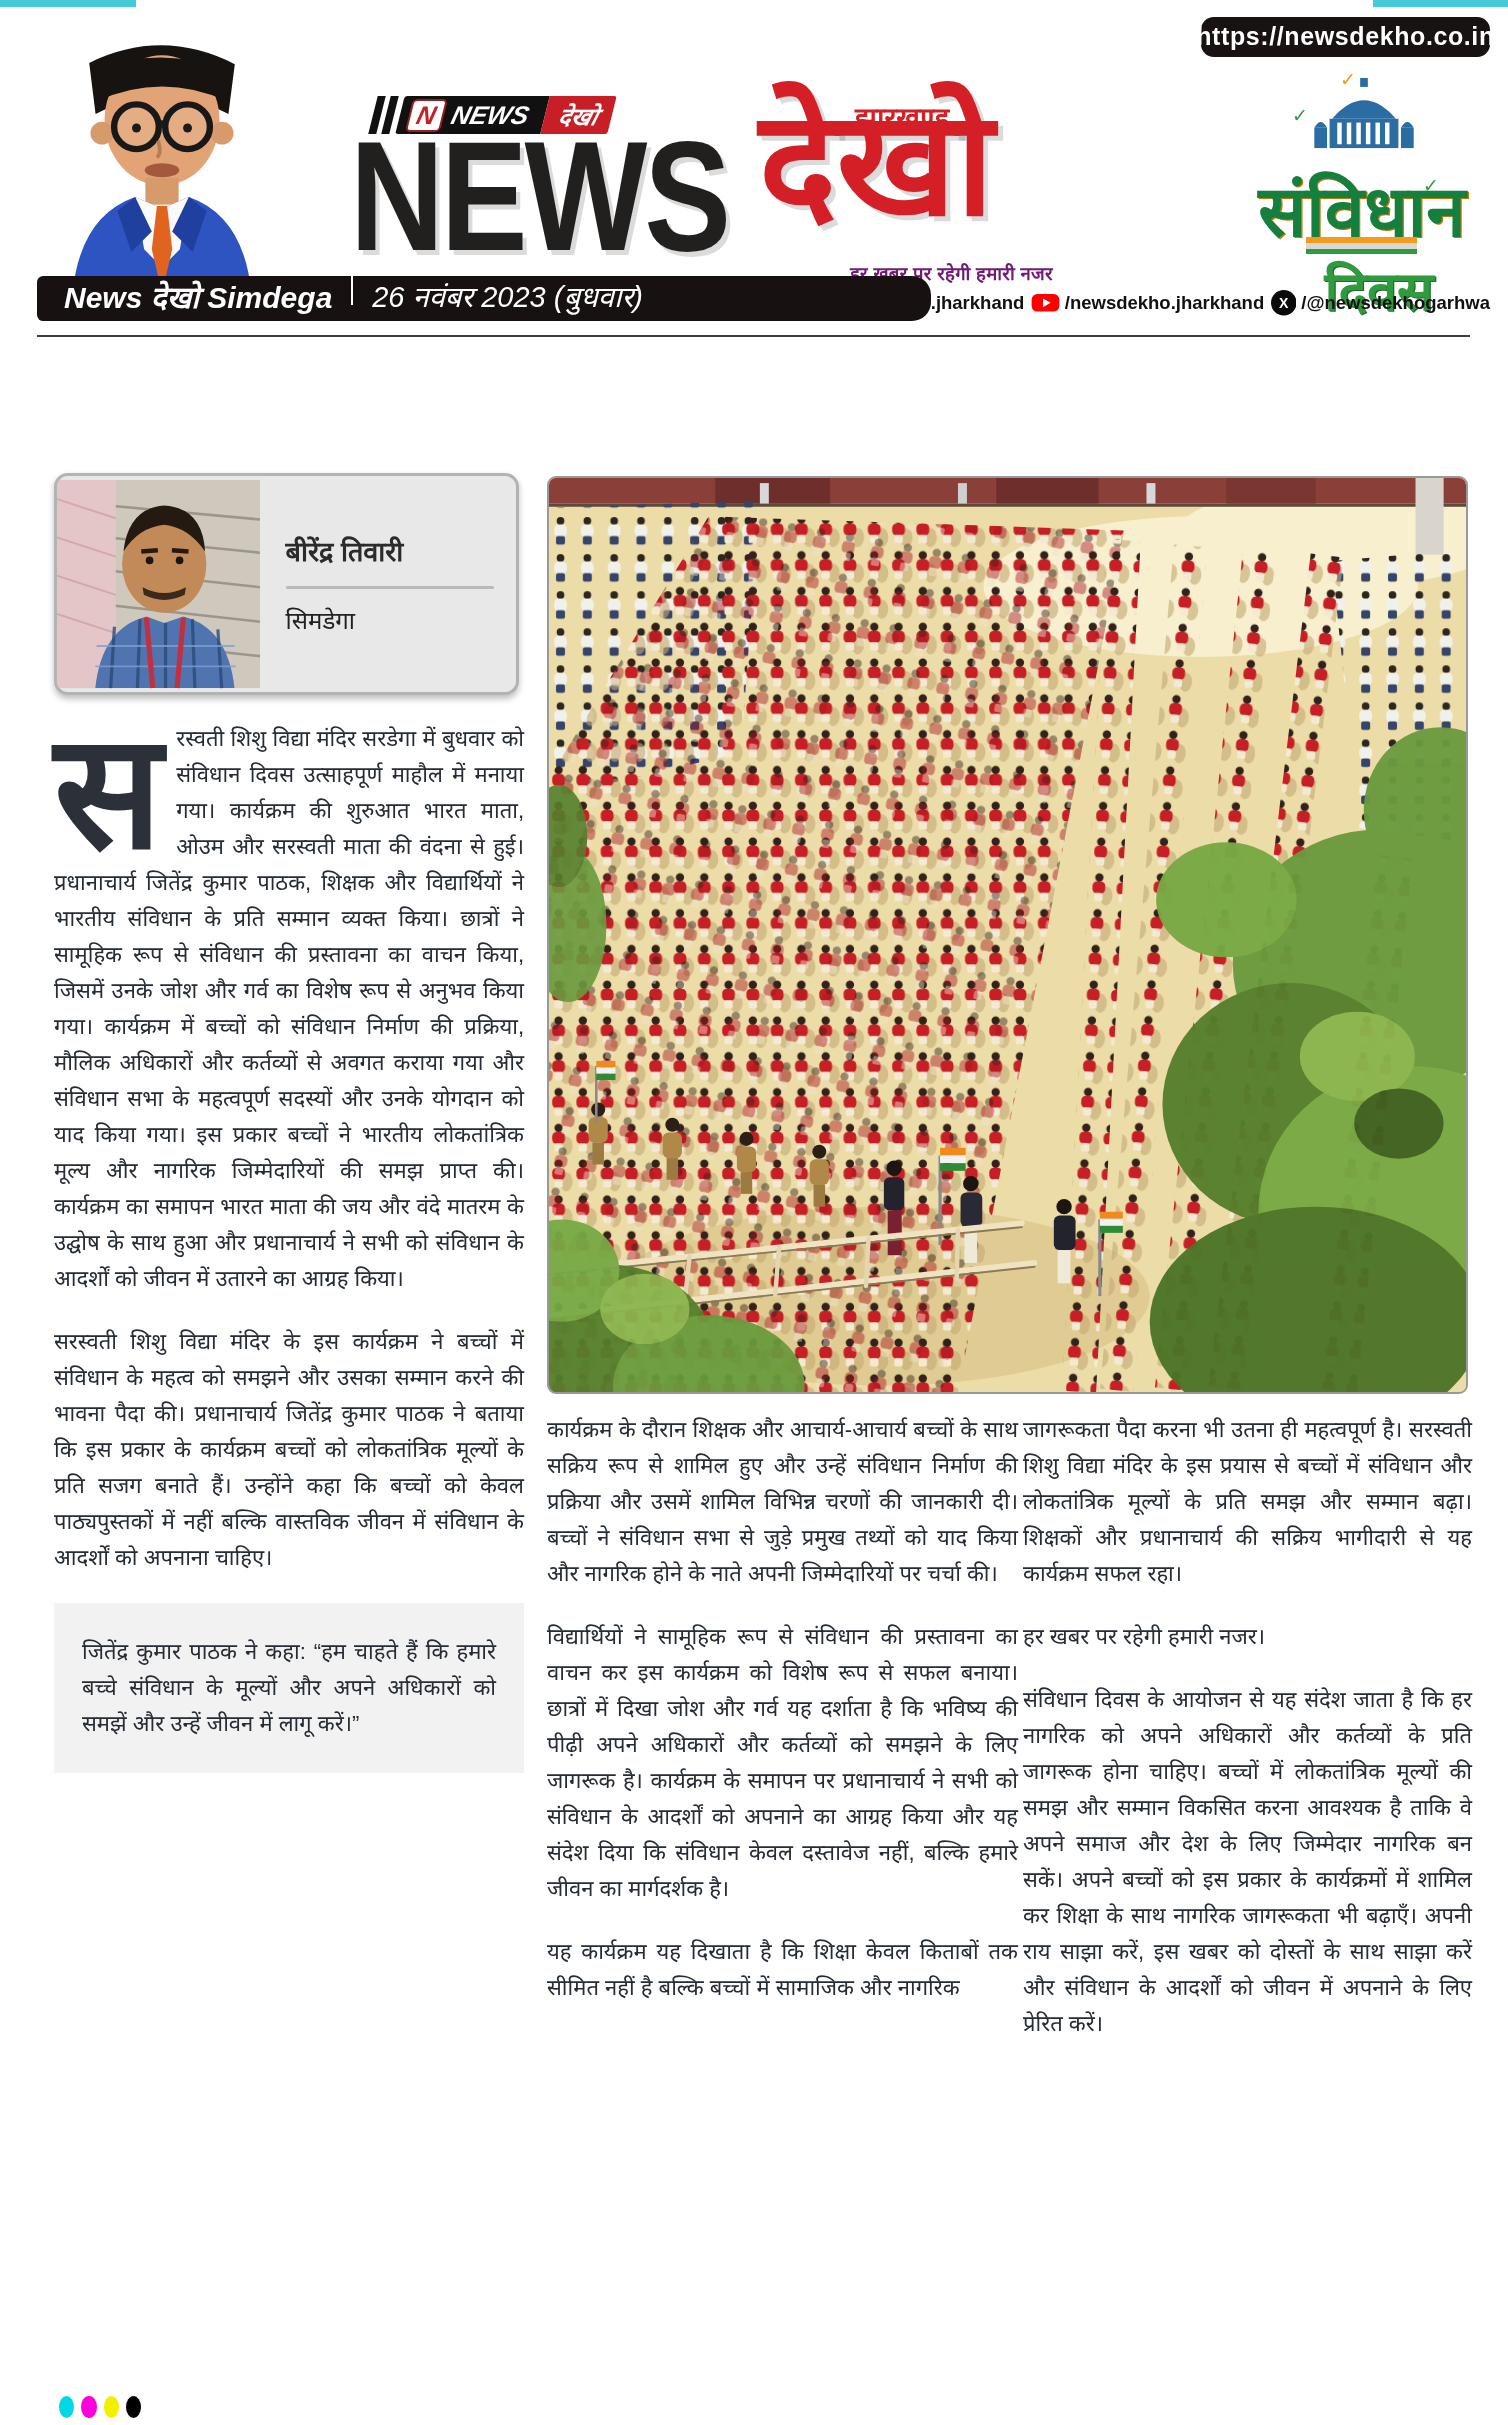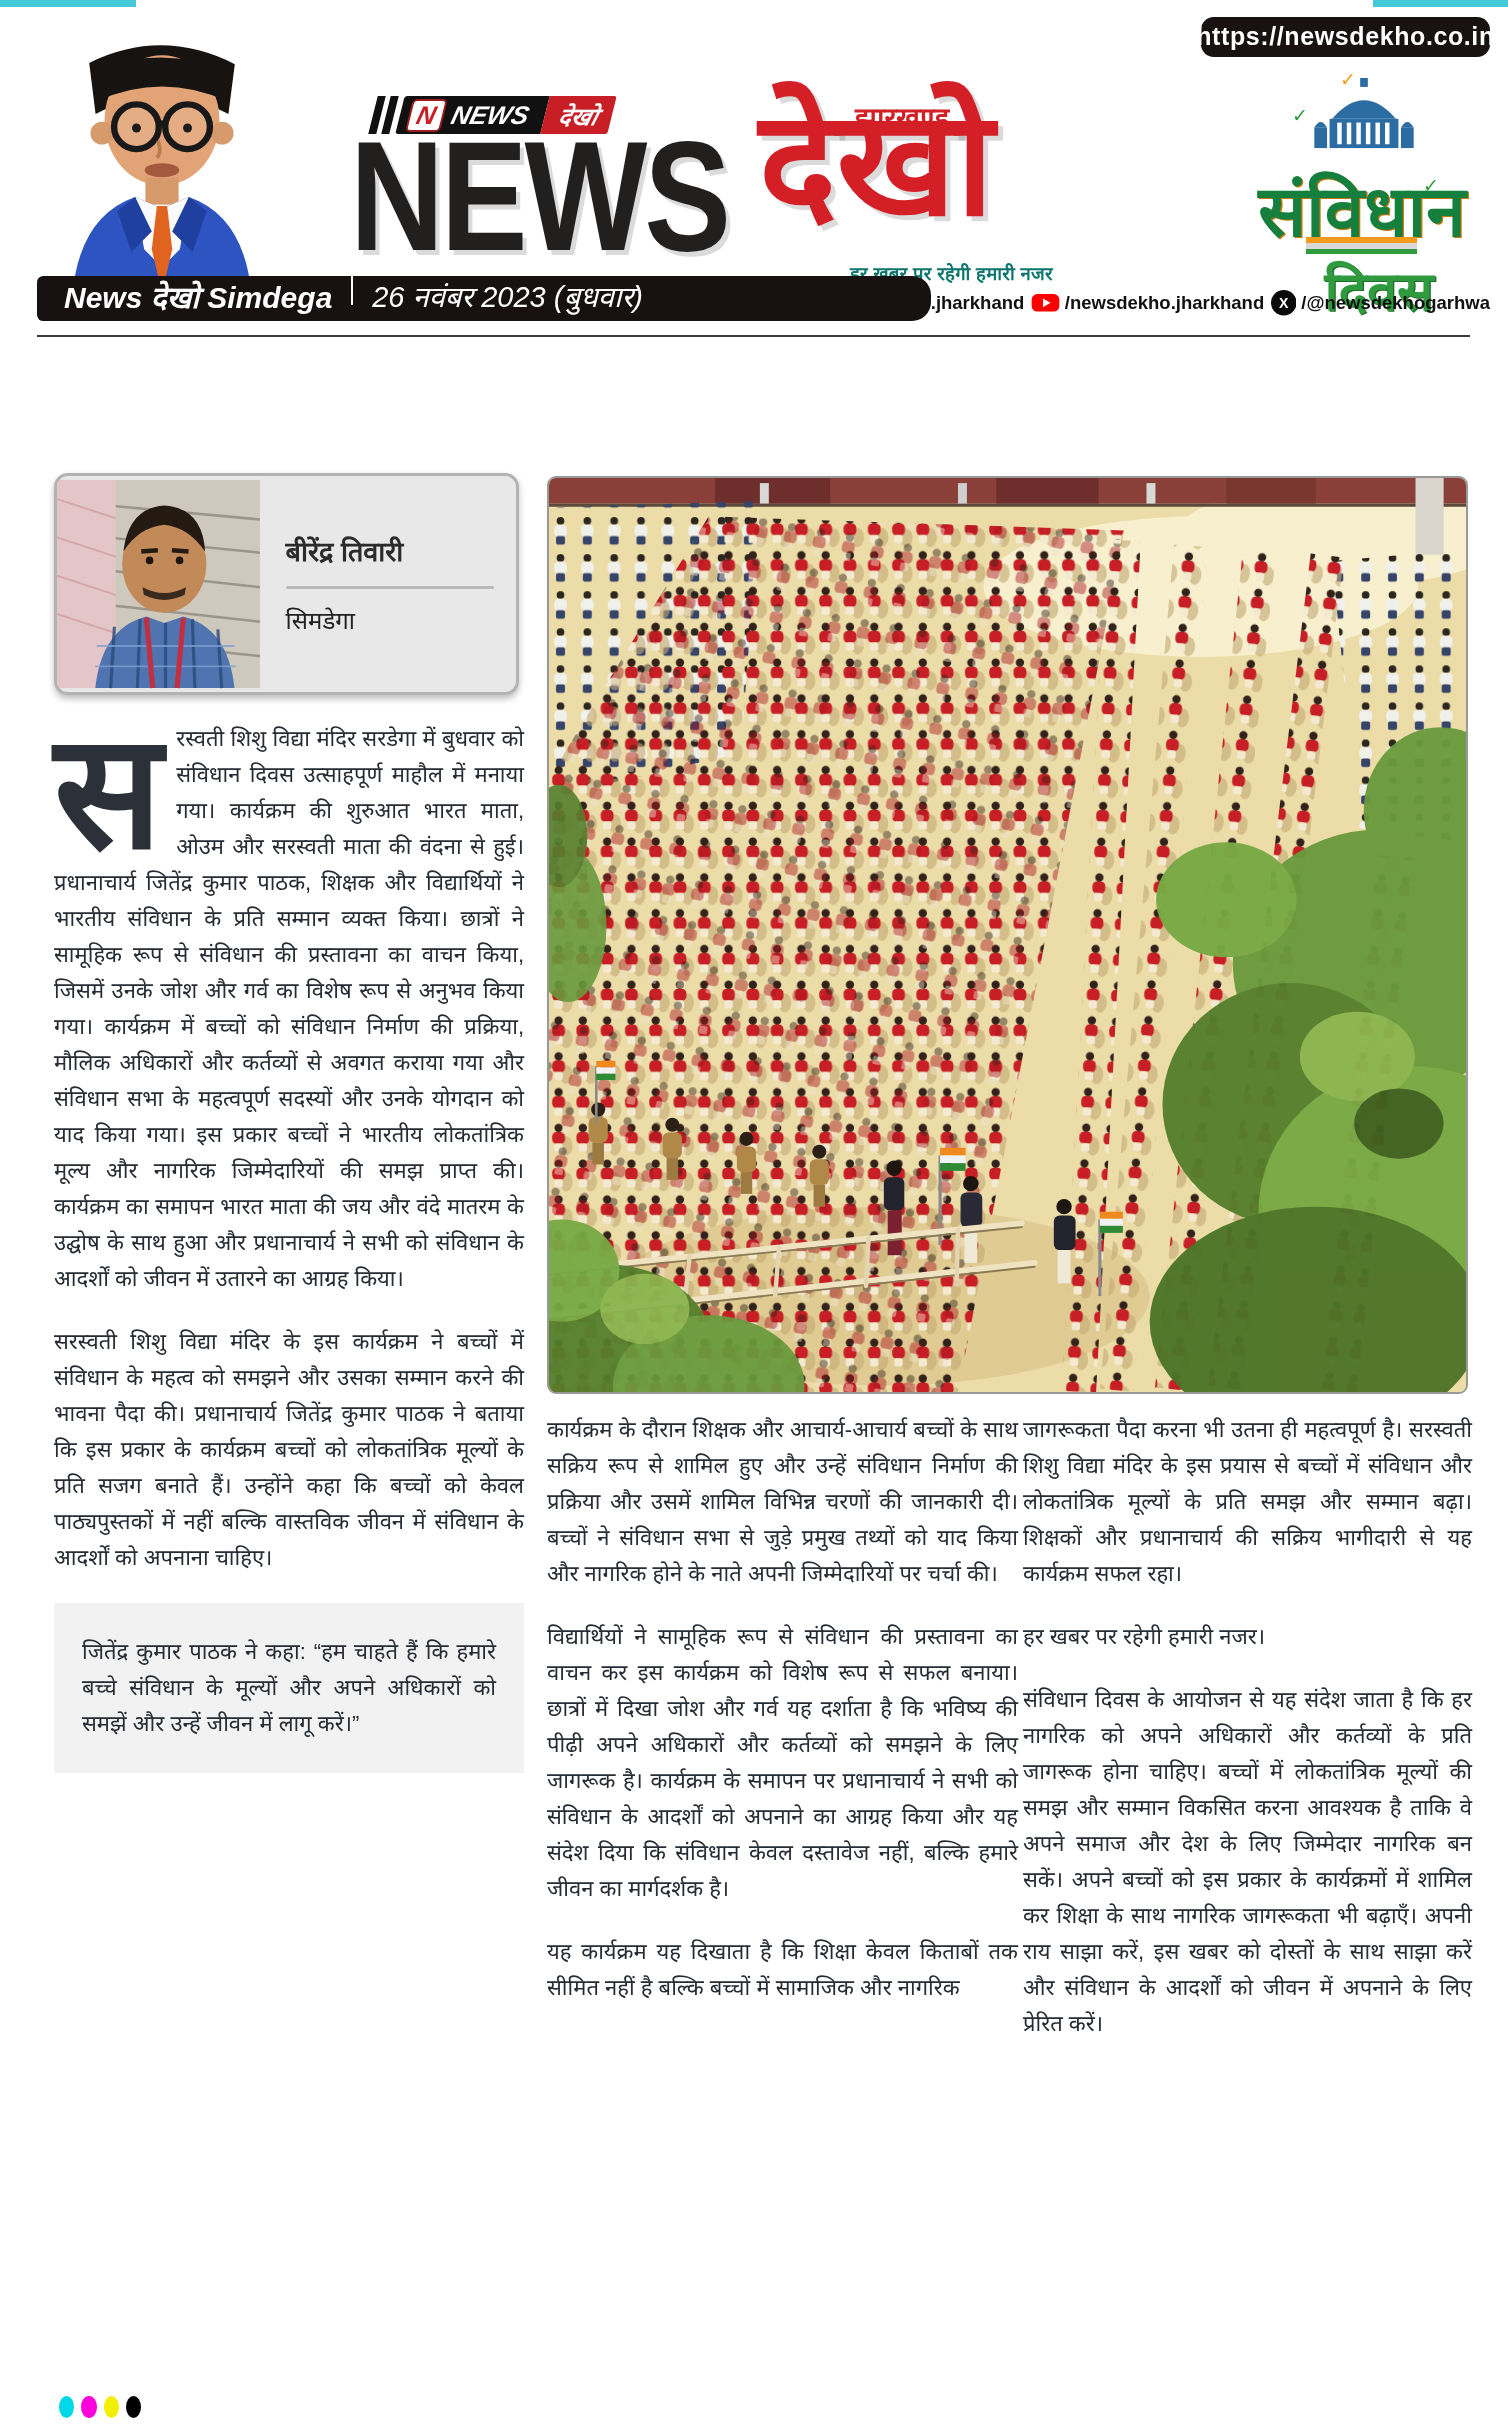--- a/index.html
+++ b/index.html
@@ -27,21 +27,21 @@
                    font-weight:900;font-size:25.6px;padding:0 6.4px;font-style:italic;}
   .mini-logo .red{background:#c81e25;color:#fff;display:flex;align-items:center;padding:0 14px;
                   font-weight:bold;font-size:24px;border-radius:0 2.6px 2.6px 0;}
   .brand{position:absolute;left:350px;top:105px;width:767px;height:192px;}
   .brand .news{position:absolute;left:0;top:14px;font-size:155px;font-weight:900;color:#221f1f;
                letter-spacing:-3.8px;transform:scaleX(.84);transform-origin:left top;line-height:1;
                text-shadow:5.1px 5.1px 0 rgba(0,0,0,.14);}
   .brand .state{position:absolute;left:505px;top:-7.7px;font-size:29px;font-weight:bold;color:#d41f26;}
   .brand .dekho{position:absolute;left:409px;top:-32px;font-size:146px;font-weight:bold;color:#d41f26;
                 line-height:1.25;text-shadow:5.1px 5.1px 0 rgba(0,0,0,.14);}
-  .brand .tagline{position:absolute;left:500px;top:155px;font-size:18.5px;font-weight:bold;color:#0f766e;
+  .brand .tagline{position:absolute;left:500px;top:155px;font-size:18.5px;font-weight:bold;color:#701a75;
                   letter-spacing:0.3px;}
   .samvidhan{position:absolute;left:1231px;top:78px;width:262px;height:221px;text-align:center;}
   .samvidhan .dome{position:absolute;left:82px;top:0;}
   .samvidhan .l1{position:absolute;left:0;top:82px;width:262px;font-size:71px;font-weight:bold;
                  color:#15803d;text-shadow:1.3px 1.3px 0 #c97708;}
   .samvidhan .bars{position:absolute;left:75px;top:159px;width:111px;}
   .samvidhan .bars i{display:block;height:5.8px;}
   .samvidhan .l2{position:absolute;left:17px;top:174px;width:262px;font-size:54px;font-weight:bold;
                  color:#2f9a3e;text-shadow:1.3px 1.3px 0 #1d6e28;}
   .bird{position:absolute;font-size:19px;font-weight:bold;}

